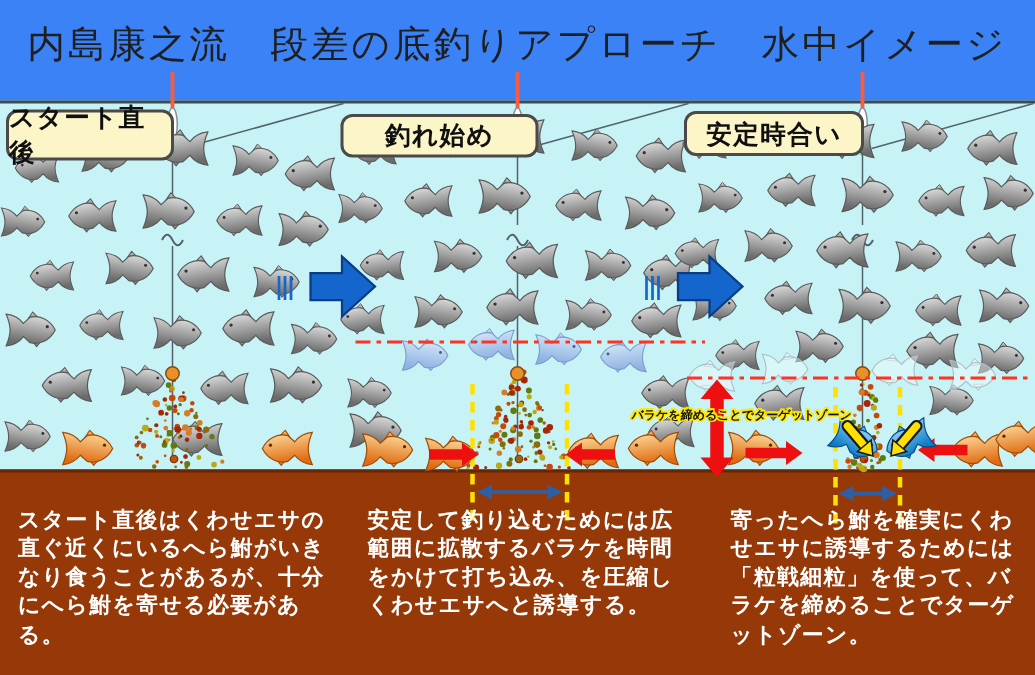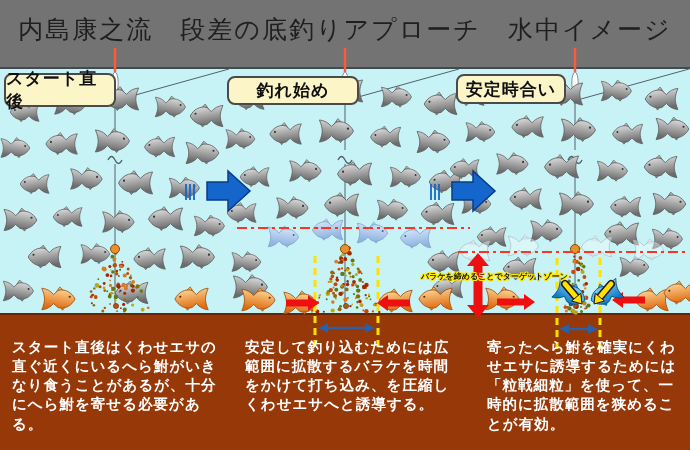--- a/index.html
+++ b/index.html
@@ -1,16 +1,16 @@
 <!DOCTYPE html>
 <html><head>
 <meta charset="utf-8">
 <style>
   html,body{margin:0;padding:0;background:#fff;}
-  .stage{position:relative;width:690px;height:450px;overflow:hidden;background:#737373;
+  .stage{position:relative;width:690px;height:450px;overflow:hidden;background:#3b82f6;
          font-family:"DejaVu Sans","Liberation Sans",sans-serif;}
   .title{position:absolute;top:13px;left:0;width:690px;text-align:center;z-index:3;
          font-size:25px;font-weight:500;letter-spacing:2px;color:#1f1f1f;}
   .water{position:absolute;left:0;top:67px;width:690px;height:246px;background:#c7f2f6;
          border-top:2px solid #3d4b52;box-sizing:border-box;z-index:1;}
   .bottom{position:absolute;left:0;top:313px;width:690px;height:137px;background:#963808;
          border-top:2px solid #672608;box-sizing:border-box;z-index:1;}
   #scene{position:absolute;left:0;top:0;z-index:2;}
   .panel-label{position:absolute;z-index:3;display:flex;align-items:center;justify-content:center;
          background:#fbf5c8;border:2px solid #4a4a4a;border-radius:8px;box-sizing:border-box;
@@ -943,22 +943,22 @@
         <line x1="565" y1="284" x2="576.1711642191401" y2="297.1425461401649" stroke="#ffe000" stroke-width="5" stroke-linecap="round"></line>
         <polygon points="582,304 571.5995283125834,301.0284366607381 580.7428001256968,293.25665561959164" fill="#ffe000" stroke="#1a1a1a" stroke-width="1"></polygon>
         <line x1="611" y1="284" x2="599.8288357808599" y2="297.1425461401649" stroke="#1a1a1a" stroke-width="8" stroke-linecap="round"></line>
         <line x1="611" y1="284" x2="599.8288357808599" y2="297.1425461401649" stroke="#ffe000" stroke-width="5" stroke-linecap="round"></line>
         <polygon points="594,304 595.2571998743032,293.25665561959164 604.4004716874166,301.0284366607381" fill="#ffe000" stroke="#1a1a1a" stroke-width="1"></polygon>
       </g>
     </svg>
 
   <div class="panel-label" style="left:4px;top:73px;width:112px;height:34px">スタート直後</div>
   <div class="panel-label" style="left:227px;top:76px;width:132px;height:29px">釣れ始め</div>
-  <div class="panel-label" style="left:456px;top:74px;width:110px;height:30px">安定時合い</div>
+  <div class="panel-label" style="left:456px;top:74px;width:120px;height:30px">安定時合い</div>
 
   <div class="annotation">
     <div>バラケを締めることでターゲットゾーン</div>
   </div>
 
   <div class="caption" style="left:12px;top:338px;width:218px">スタート直後はくわせエサの直ぐ近くにいるへら鮒がいきなり食うことがあるが、十分にへら鮒を寄せる必要がある。</div>
   <div class="caption" style="left:245px;top:338px;width:214px">安定して釣り込むためには広範囲に拡散するバラケを時間をかけて打ち込み、を圧縮しくわせエサへと誘導する。</div>
-  <div class="caption" style="left:487px;top:338px;width:200px">寄ったへら鮒を確実にくわせエサに誘導するためには「粒戦細粒」を使って、一時的に拡散範囲を狭めることが有効。</div>
+  <div class="caption" style="left:487px;top:338px;width:200px">寄ったへら鮒を確実にくわせエサに誘導するためには「粒戦細粒」を使って、バラケを締めることでターゲットゾーン。</div>
 </div>
 
 </body></html>

